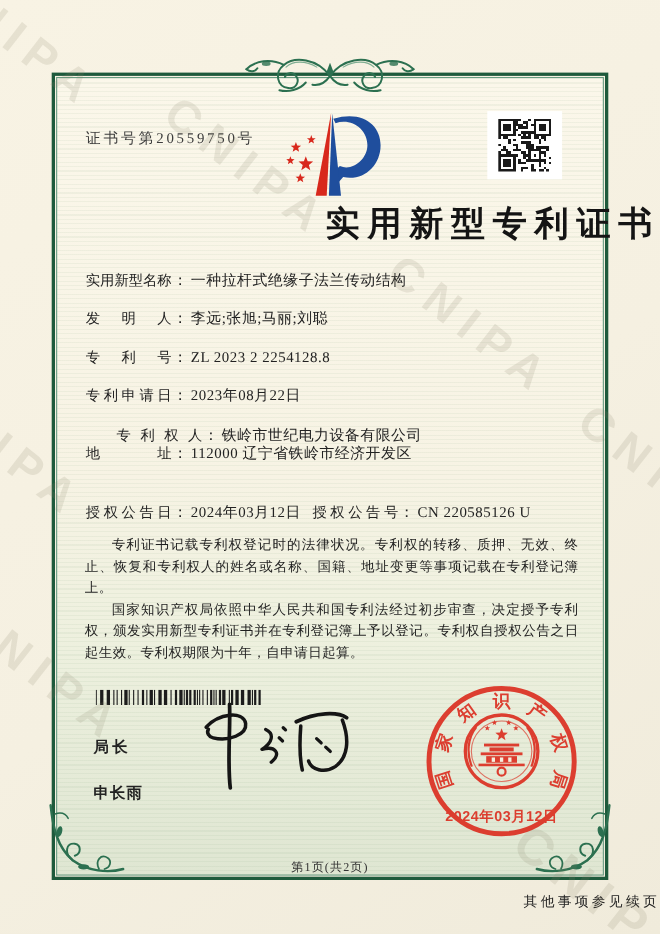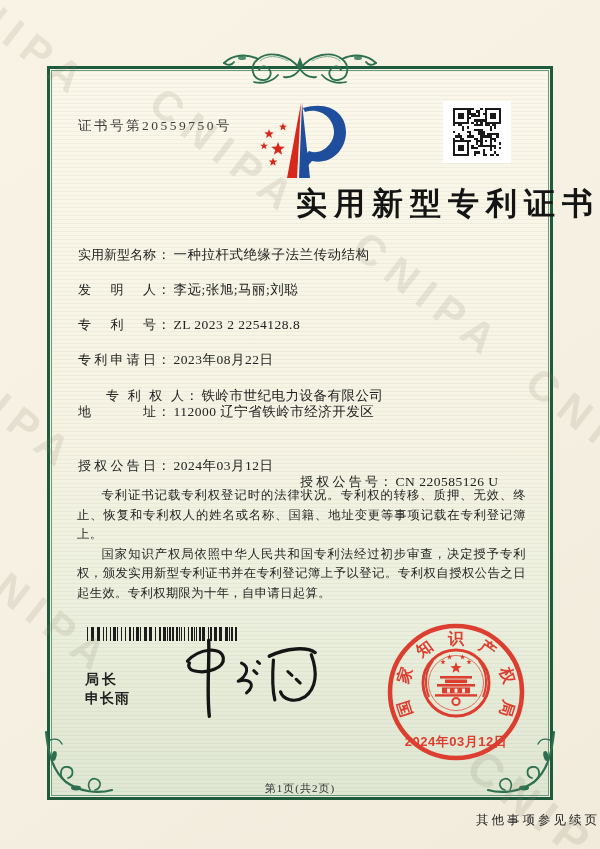--- a/index.html
+++ b/index.html
@@ -26,25 +26,25 @@
   .content{position:absolute;inset:0;z-index:2;}
   
   .cert-no{position:absolute;left:78px;top:117px;font-size:13.5px;letter-spacing:2.5px;color:#3c3c3c;white-space:nowrap;}
   .title{position:absolute;left:0;top:183px;width:600px;text-align:right;font-size:31px;font-weight:bold;letter-spacing:7px;color:#141414;}
   .field-row{position:absolute;left:78px;height:20px;font-size:13.5px;color:#222;white-space:nowrap;}
   .flabel{display:inline-block;width:78px;font-size:13px;text-align:justify;text-align-last:justify;vertical-align:baseline;color:#222;}
   .fcolon{margin:0 3px 0 1px;}
   .fvalue{letter-spacing:0.5px;}
   .grant-row{position:absolute;left:0;top:457px;width:600px;height:20px;font-size:13.5px;color:#222;white-space:nowrap;}
   .gpair1{position:absolute;left:78px;}
-  .gpair2{position:absolute;left:300px;margin-top:16px;}
+  .gpair2{position:absolute;left:284px;}
   .paras{position:absolute;left:77px;top:486px;width:449px;font-size:12.3px;line-height:19.6px;color:#1f1f1f;text-align:justify;letter-spacing:0.4px;}
   .paras p{margin:0;text-indent:2em;}
   .signer-title{position:absolute;left:85px;top:671px;font-family:Liberation Mono, monospace;font-weight:700;font-size:14px;letter-spacing:3px;color:#222;}
-  .signer-name{position:absolute;left:85px;top:690px;font-family:"Liberation Sans","DejaVu Sans",sans-serif;font-weight:700;font-size:14px;letter-spacing:1px;color:#222;}
+  .signer-name{position:absolute;left:85px;top:712px;font-family:"Liberation Sans","DejaVu Sans",sans-serif;font-weight:700;font-size:14px;letter-spacing:1px;color:#222;}
   .page-footer{position:absolute;left:0;top:781px;width:600px;text-align:center;font-size:11px;letter-spacing:1px;color:#333;}
   .continuation{position:absolute;left:0;top:812px;width:600px;text-align:right;font-size:12.5px;letter-spacing:3px;color:#222;}
   
   .logo{position:absolute;left:256px;top:94px;}
   .qr-box{position:absolute;left:443px;top:101px;width:68px;height:62px;background:#ffffff;}
   .qr-box svg{position:absolute;left:10px;top:7px;}
   .barcode{position:absolute;left:87px;top:627px;}
   .signature{position:absolute;left:170px;top:633px;}
   .seal{position:absolute;left:384px;top:620px;opacity:.95;}
   .orn-top{position:absolute;left:218px;top:49px;}

